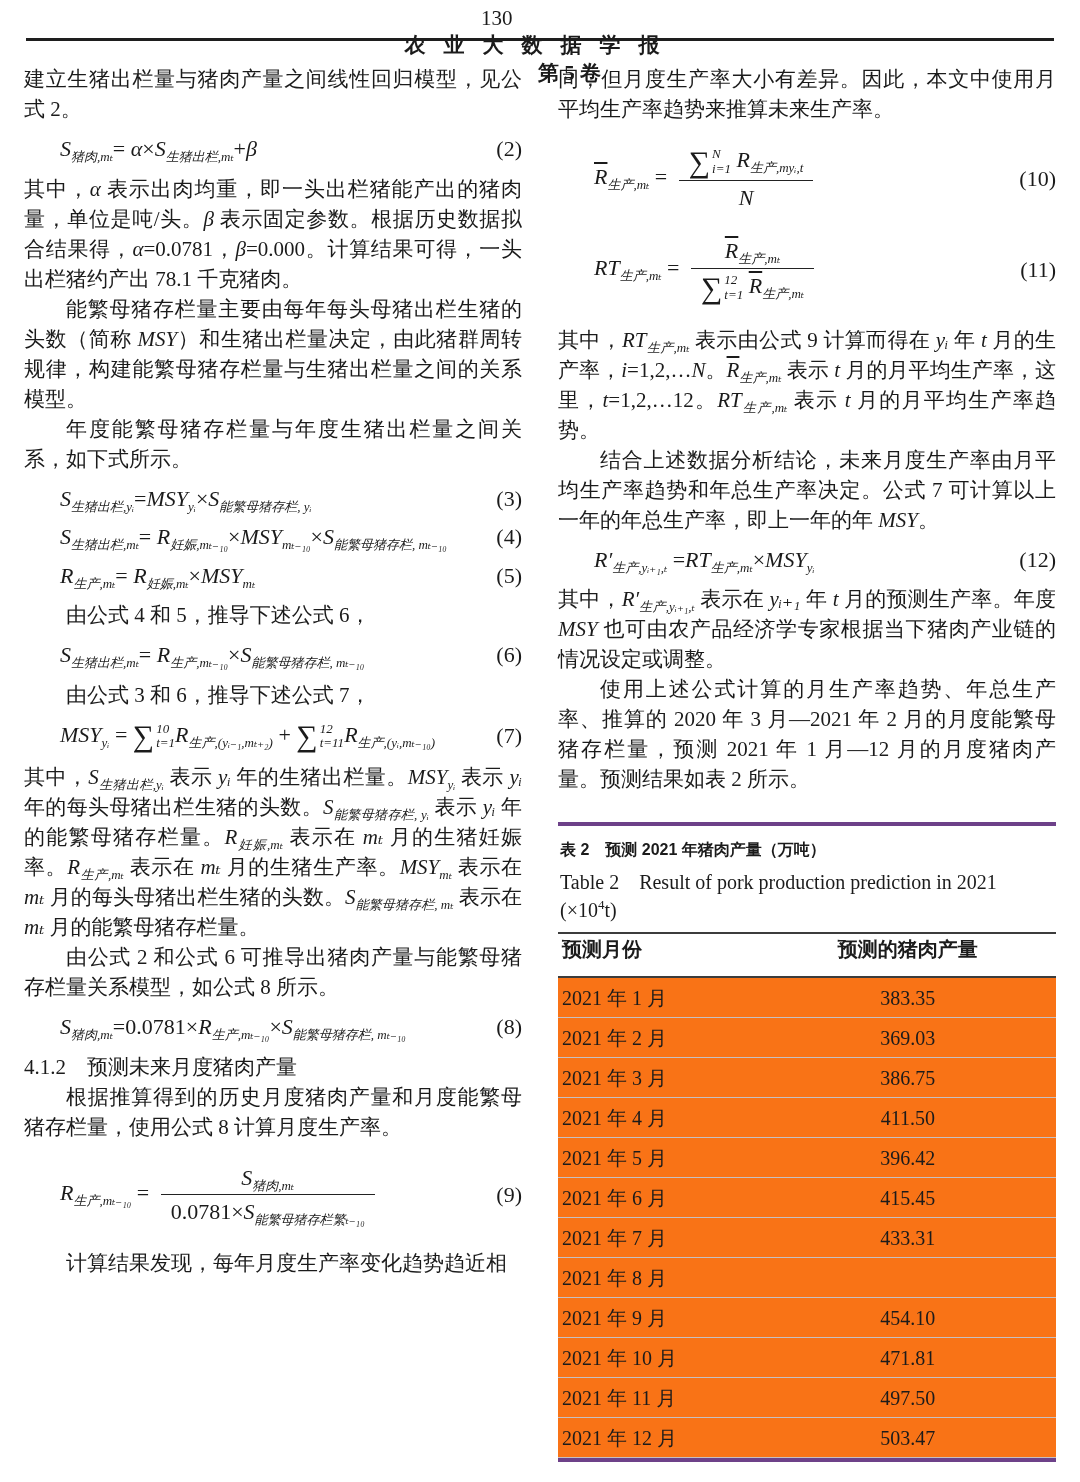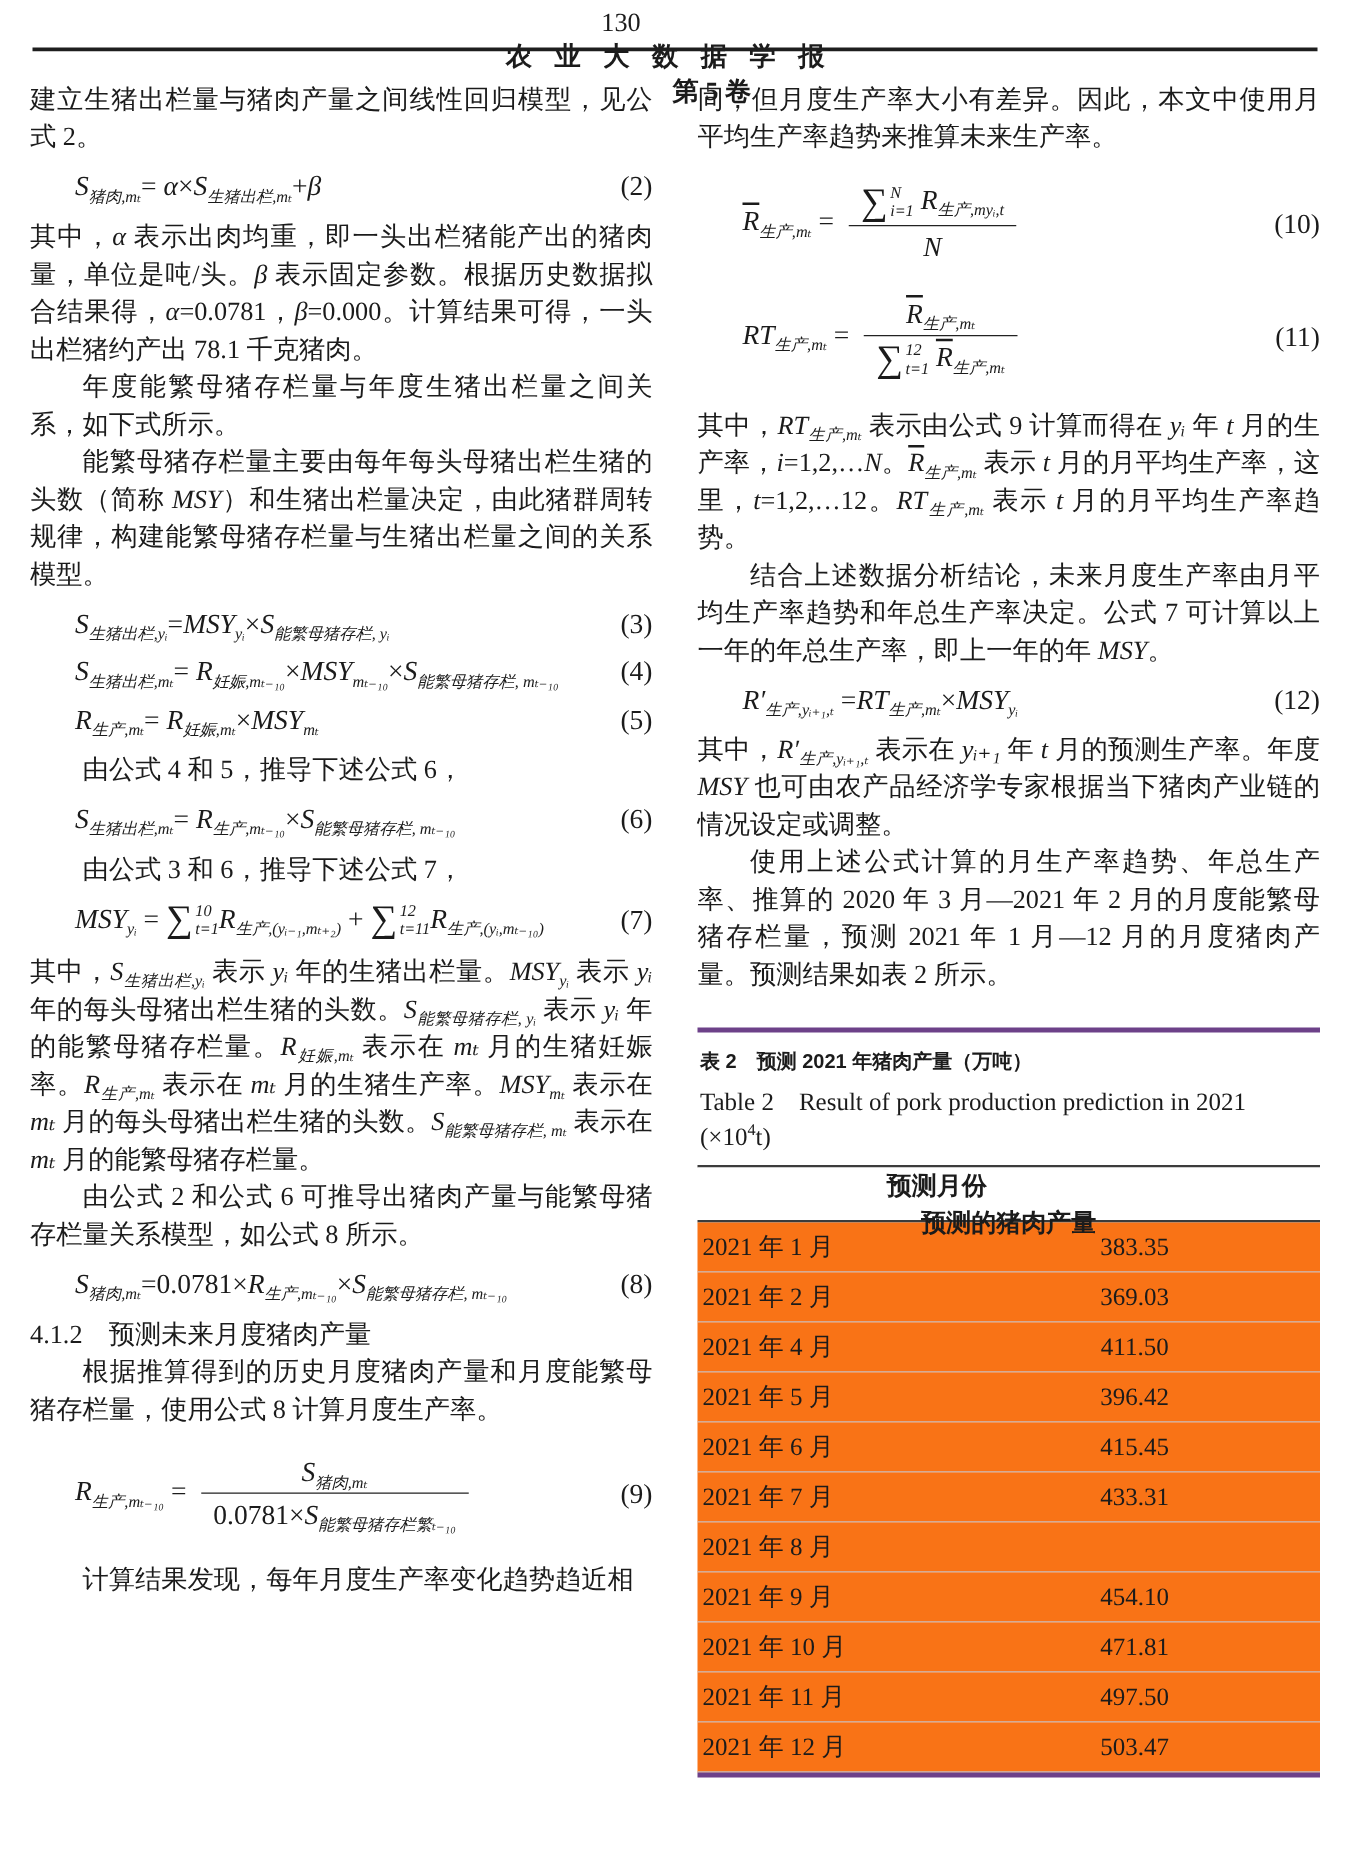--- a/index.html
+++ b/index.html
@@ -40,23 +40,23 @@
   .tblwrap{margin-top:28px;}
   .tline-thick{height:4px;}
   .tbl-cap-cn{font-family:"Liberation Sans","DejaVu Sans",sans-serif;font-weight:bold;
               font-size:16px;margin:10px 0 4px 2px;line-height:28px;text-align:left;}
   .tbl-cap-en{font-size:20px;margin:0 0 8px 2px;line-height:28px;text-align:left;}
   .tbl-rule{height:2px;background:#3c3c3c;}
   .trow{display:flex;align-items:center;height:39px;font-size:20px;background:#f97316;
         border-bottom:1px solid #c6bfc2;}
   .trow .c1{width:40%;padding-left:4px;text-align:left;}
   .trow .c2{width:60%;text-align:center;}
-  .thead-row{display:flex;align-items:center;height:42px;background:#fff;
+  .thead-row{display:flex;height:42px;background:#fff;
              font-family:"Liberation Sans","DejaVu Sans",sans-serif;font-size:20px;font-weight:bold;
-             border-bottom:2px solid #3c3c3c;flex-direction:column;}
+             border-bottom:2px solid #3c3c3c;}
   .thead-row .c1{width:40%;padding-left:4px;text-align:left;}
   .thead-row .c2{width:60%;text-align:center;}
 </style>
 </head>
 <body>
 
 <div class="page">
 
   <div class="runhead">
     <span class="pno">130</span>
@@ -67,22 +67,22 @@
 
   <div class="col col-left">
     <p class="para">建立生猪出栏量与猪肉产量之间线性回归模型，见公式 2。</p>
 
     <div class="eq">
       <span class="eq-body seg"><i>S</i><sub>猪肉,mₜ</sub>= <i>α</i>×<i>S</i><sub>生猪出栏,mₜ</sub>+<i>β</i></span>
       <span class="eq-no">(2)</span>
     </div>
 
     <p class="para seg">其中，<i>α</i> 表示出肉均重，即一头出栏猪能产出的猪肉量，单位是吨/头。<i>β</i> 表示固定参数。根据历史数据拟合结果得，<i>α</i>=0.0781，<i>β</i>=0.000。计算结果可得，一头出栏猪约产出 78.1 千克猪肉。</p>
+    <p class="para ind seg">能繁母猪存栏量主要由每年每头母猪出栏生猪的头数（简称 <i>MSY</i>）和生猪出栏量决定，由此猪群周转规律，构建能繁母猪存栏量与生猪出栏量之间的关系模型。</p>
     <p class="para ind">年度能繁母猪存栏量与年度生猪出栏量之间关系，如下式所示。</p>
-    <p class="para ind seg">能繁母猪存栏量主要由每年每头母猪出栏生猪的头数（简称 <i>MSY</i>）和生猪出栏量决定，由此猪群周转规律，构建能繁母猪存栏量与生猪出栏量之间的关系模型。</p>
 
     <div class="eq">
       <span class="eq-body seg"><i>S</i><sub>生猪出栏,yᵢ</sub>=<i>MSY</i><sub>yᵢ</sub>×<i>S</i><sub>能繁母猪存栏, yᵢ</sub></span>
       <span class="eq-no">(3)</span>
     </div>
 
 
     <div class="eq">
       <span class="eq-body seg"><i>S</i><sub>生猪出栏,mₜ</sub>= <i>R</i><sub>妊娠,mₜ₋₁₀</sub>×<i>MSY</i><sub>mₜ₋₁₀</sub>×<i>S</i><sub>能繁母猪存栏, mₜ₋₁₀</sub></span>
       <span class="eq-no">(4)</span>
@@ -191,20 +191,24 @@
       </div>
       <div class="trow">
           <span class="c1">2021 年 1 月</span>
           <span class="c2">383.35</span>
         </div>
       <div class="trow">
           <span class="c1">2021 年 2 月</span>
           <span class="c2">369.03</span>
         </div>
       <div class="trow">
+          <span class="c1">2021 年 3 月</span>
+          <span class="c2">386.75</span>
+        </div>
+      <div class="trow">
           <span class="c1">2021 年 4 月</span>
           <span class="c2">411.50</span>
         </div>
       <div class="trow">
           <span class="c1">2021 年 5 月</span>
           <span class="c2">396.42</span>
         </div>
       <div class="trow">
           <span class="c1">2021 年 6 月</span>
           <span class="c2">415.45</span>

